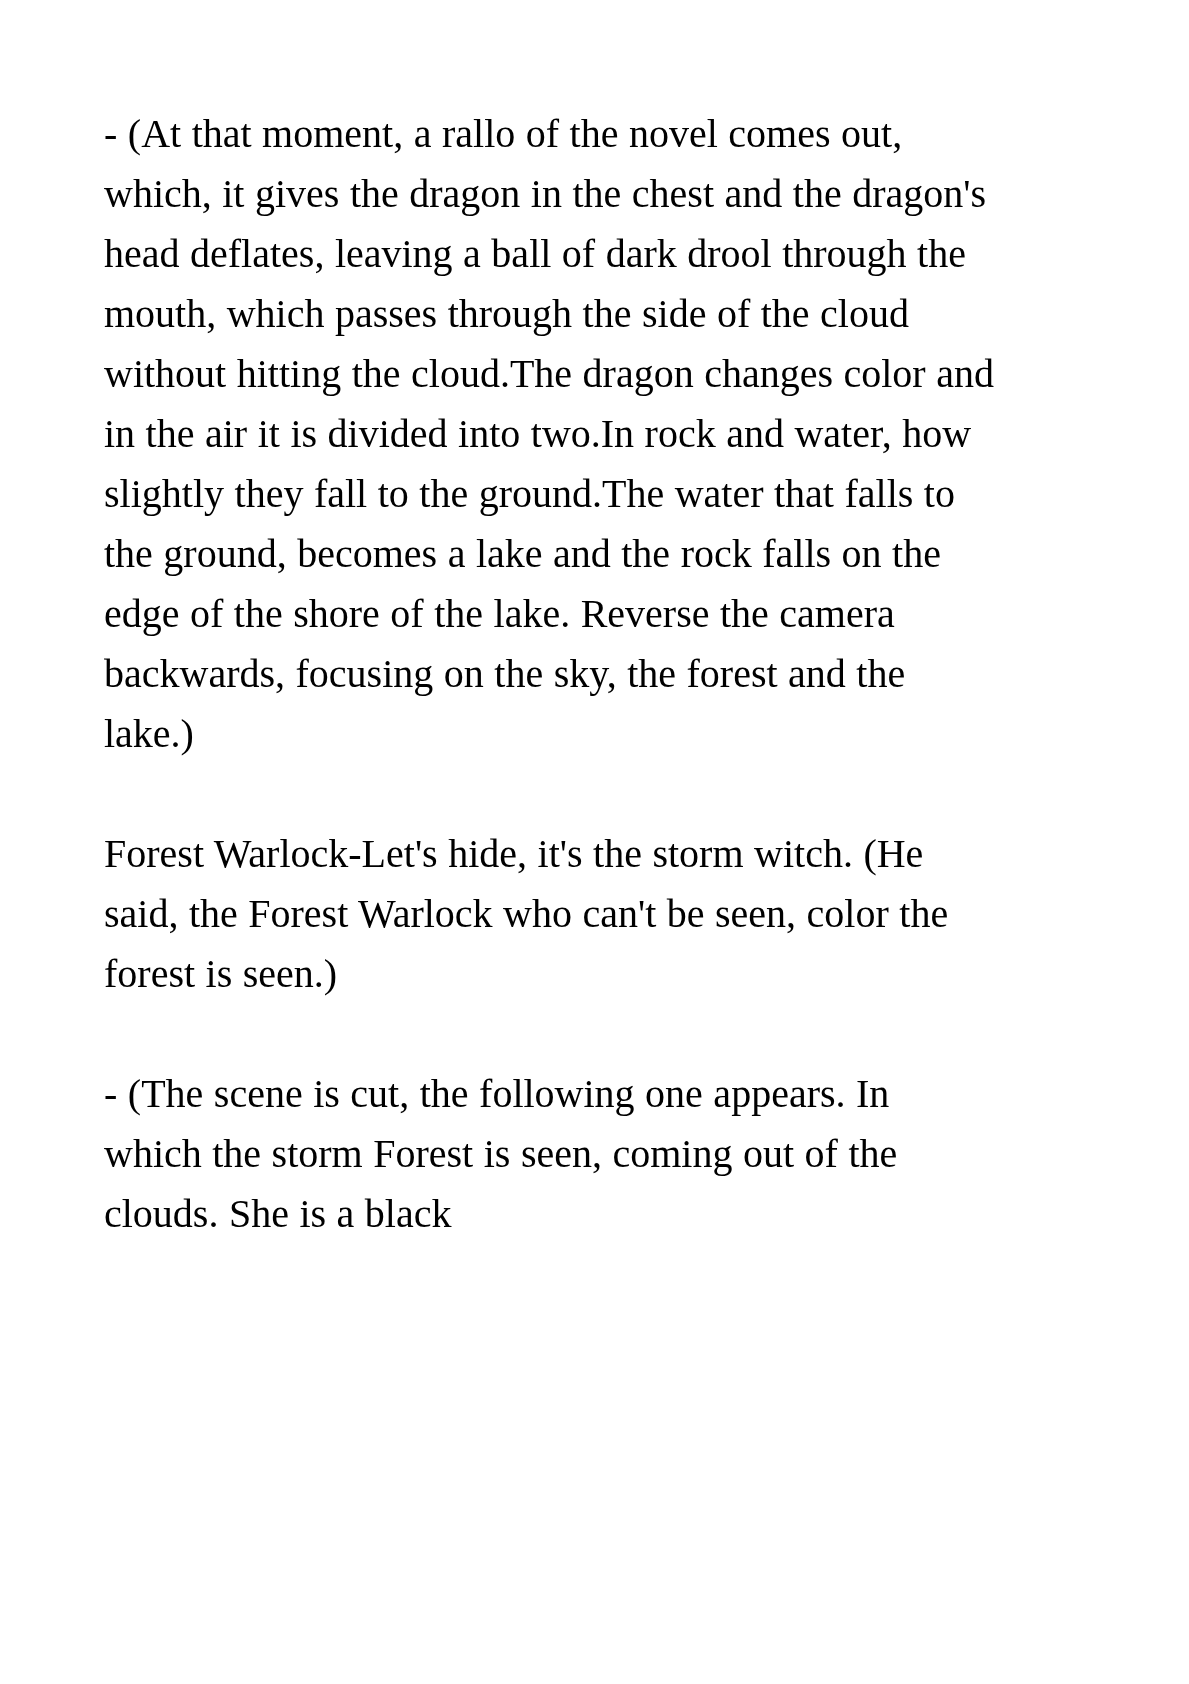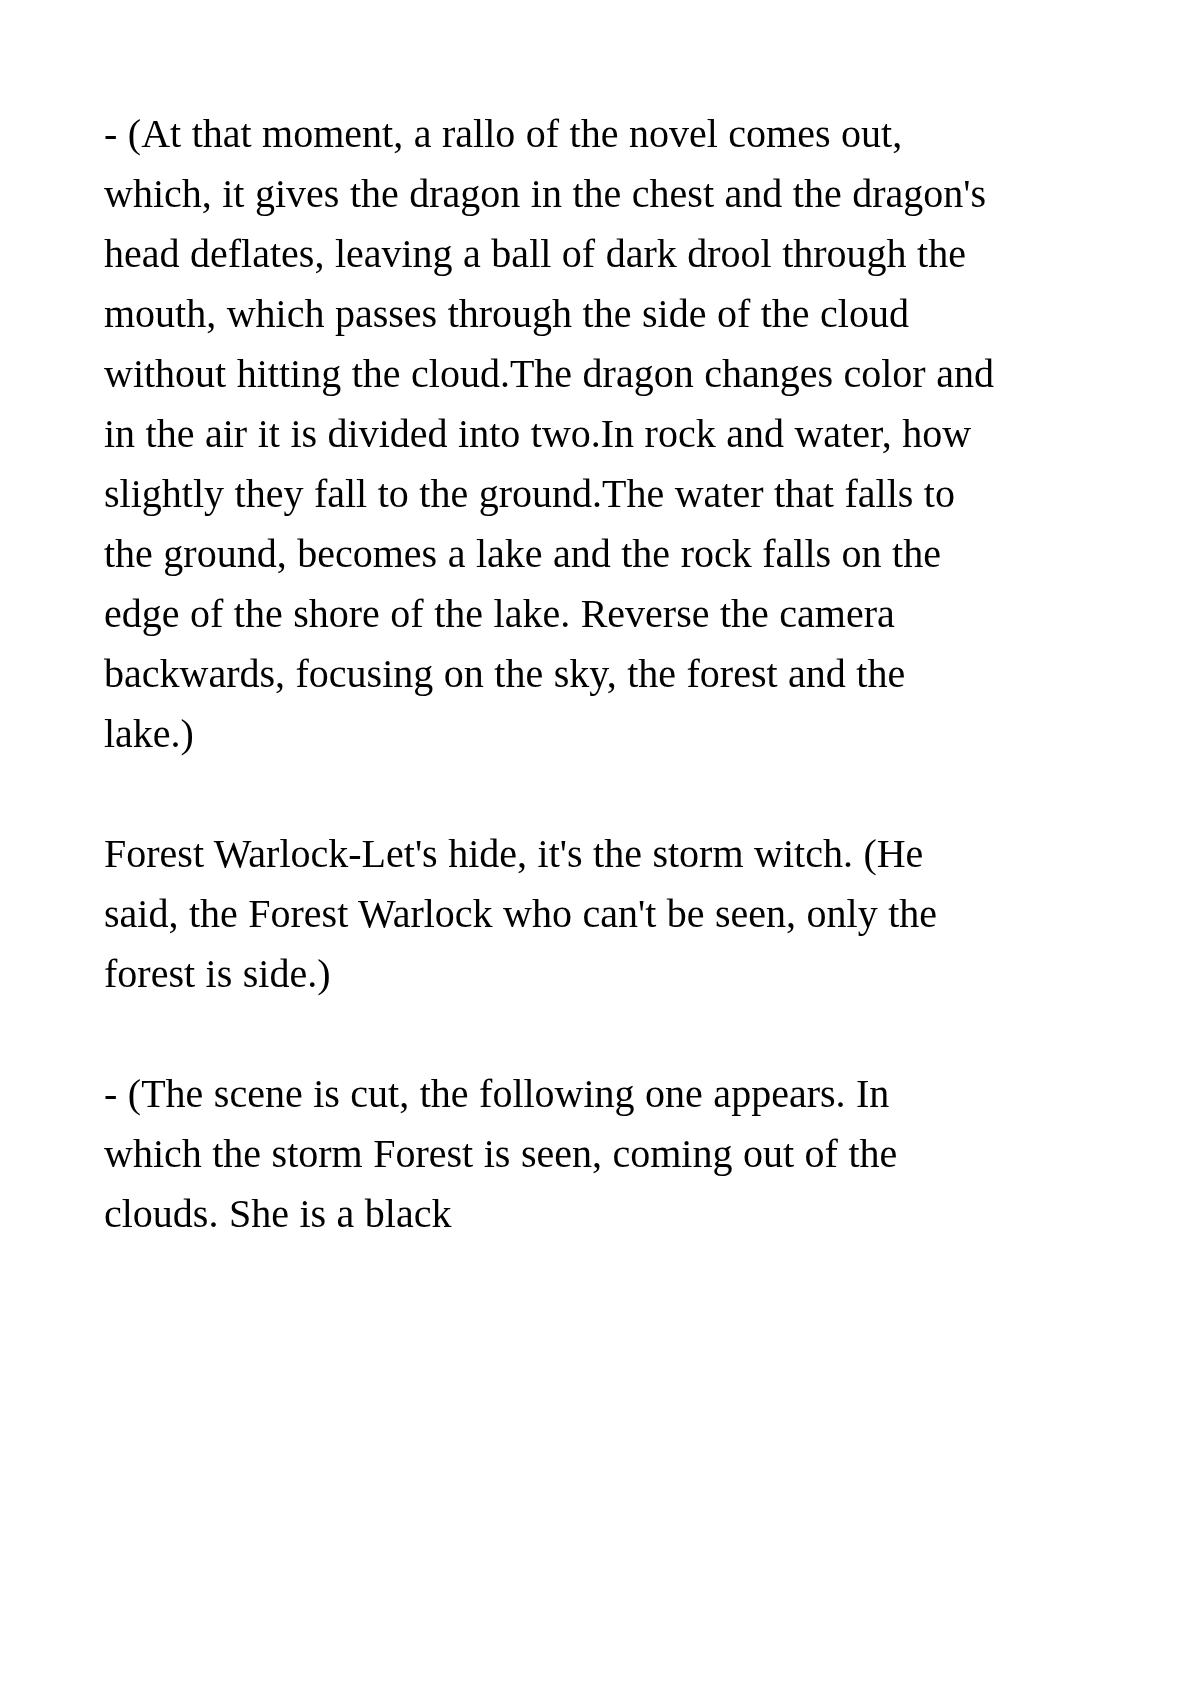--- a/index.html
+++ b/index.html
@@ -33,16 +33,16 @@
   .para + .para {
     margin-top: 60px;
   }
 </style>
 </head>
 <body>
 
 <div class="page">
   <div class="text-column">
     <p class="para">- (At that moment, a rallo of the novel comes out, which, it gives the dragon in the chest and the dragon's head deflates, leaving a ball of dark drool through the mouth, which passes through the side of the cloud without hitting the cloud.The dragon changes color and in the air it is divided into two.In rock and water, how slightly they fall to the ground.The water that falls to the ground, becomes a lake and the rock falls on the edge of the shore of the lake. Reverse the camera backwards, focusing on the sky, the forest and the lake.)</p>
-    <p class="para">Forest Warlock-Let's hide, it's the storm witch. (He said, the Forest Warlock who can't be seen, only the forest is side.)</p>
+    <p class="para">Forest Warlock-Let's hide, it's the storm witch. (He said, the Forest Warlock who can't be seen, color the forest is seen.)</p>
     <p class="para">- (The scene is cut, the following one appears. In which the storm Forest is seen, coming out of the clouds. She is a black</p>
   </div>
 </div>
 
 </body></html>

